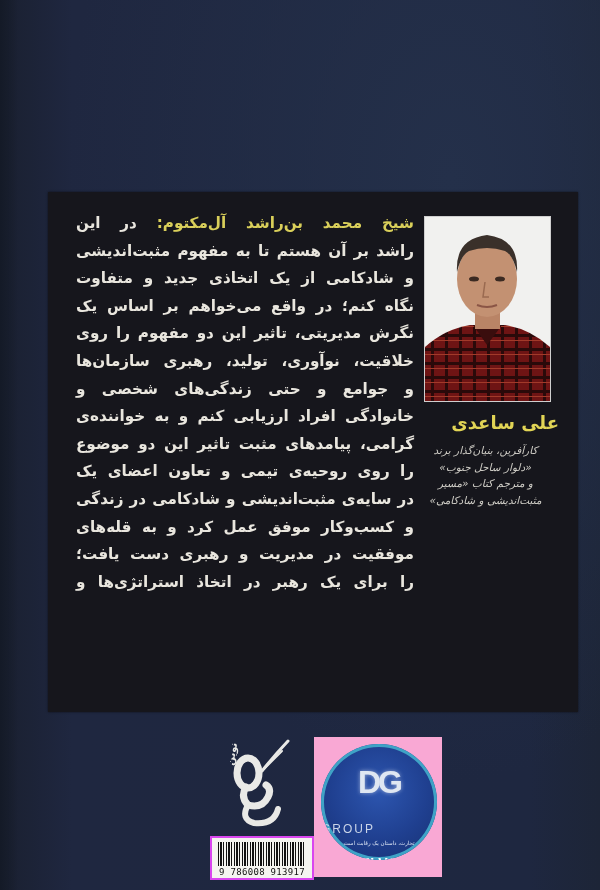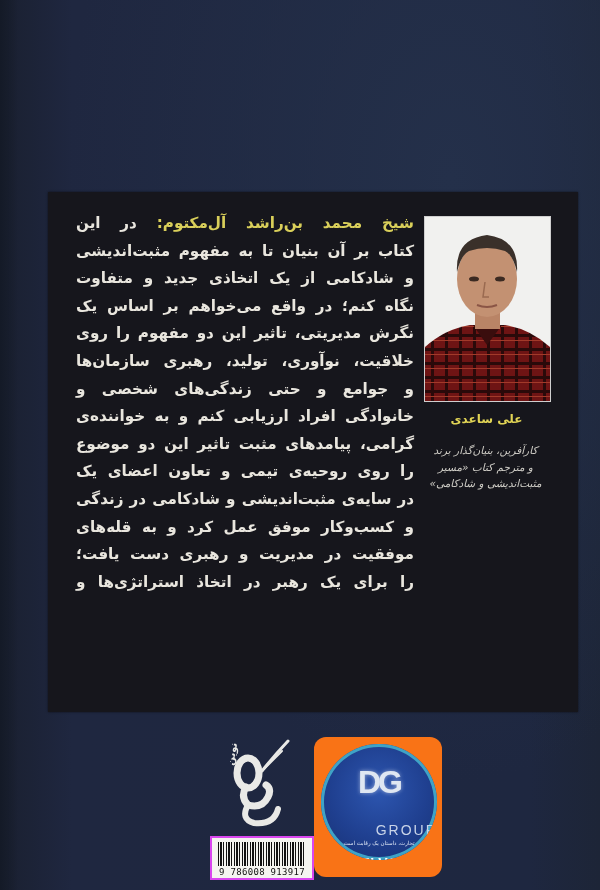--- a/index.html
+++ b/index.html
@@ -32,22 +32,22 @@
   .hl { color: #d9cf5a; margin-top: 44px; }
   .photo {
     position: absolute; left: 376px; top: 24px; width: 125px; height: 184px;
     background: #f1f1ef;
     border: 1px solid #cfcfcf;
     overflow: hidden;
   }
   .photo svg { display: block; }
   .author-name {
     position: absolute; left: 366px; top: 220px; width: 145px;
-    direction: rtl; text-align: center;
-    color: #e1d455; font-size: 12px; font-weight: bold;
+    direction: rtl; 
+    color: #e1d455; font-size: 18px; font-weight: bold;
   }
   .author-bio {
     position: absolute; left: 350px; top: 250px; width: 175px;
     direction: rtl; text-align: center;
     color: #cfcdc6; font-size: 10.5px; line-height: 16.5px; font-style: italic;
   }
   .author-bio span { display: block; }
   .logo-negah {
     position: absolute; left: 218px; top: 735px; width: 80px; height: 95px;
   }
@@ -61,22 +61,21 @@
       #111 0px, #111 1px, #f4f4f0 1px, #f4f4f0 2px, #111 2px, #111 4px,
       #f4f4f0 4px, #f4f4f0 5px, #111 5px, #111 6px, #f4f4f0 6px, #f4f4f0 8px);
   }
   .barcode .digits {
     position: absolute; left: 0; bottom: 1px; width: 100%; text-align: center;
     font-family: "DejaVu Sans Mono", monospace; font-size: 9px; color: #111;
     letter-spacing: 0.3px;
   }
   .delvar-box {
     position: absolute; left: 314px; top: 737px; width: 128px; height: 140px;
-    background: #f97316;
-    border-radius: 12px;
+    background: #f9a8d4;
   }
   .delvar-circle {
     position: absolute; left: 7px; top: 7px; width: 116px; height: 116px;
     border-radius: 50%;
     background: radial-gradient(circle at 50% 40%, #2d56b0 0%, #1f3f8f 55%, #173071 100%);
     box-shadow: inset 0 0 0 3px #3fa3c6;
     overflow: hidden;
   }
   .dg-mark {
     position: absolute; left: 0; top: 20px; width: 100%; text-align: center;
@@ -84,38 +83,38 @@
     font-family: "Liberation Sans", sans-serif;
     text-shadow: 0 0 4px rgba(255,255,255,0.5);
   }
   .delvar-word {
     position: absolute; left: 0; top: 63px; width: 100%; text-align: center;
     color: #ffffff; font-size: 14px; font-weight: bold; letter-spacing: 0.5px;
     font-family: "Liberation Sans", sans-serif;
     margin-top: 48px;
   }
   .group-word {
-    position: absolute; left: 0; top: 78px; width: 100%; text-align: right;
-    color: #c9d4e8; font-size: 14px; letter-spacing: 2px;
+    position: absolute; left: 0; top: 78px; width: 100%; text-align: left;
+    color: #c9d4e8; font-size: 12px; letter-spacing: 2px;
     font-family: "Liberation Sans", sans-serif;
   }
   .delvar-tagline {
     position: absolute; left: 0; top: 96px; width: 100%; text-align: center;
     color: #dbe4f4; font-size: 5.5px; direction: rtl;
   }
 </style>
 </head>
 <body>
 
 <div class="spine-edge"></div>
 
 <div class="panel">
   <div class="body-text">
     <span class="line"><span class="hl">شیخ محمد بن‌راشد آل‌مکتوم:</span><span> در این</span></span>
-    <span class="line">کتاب بر آن بنیان تا به مفهوم مثبت‌اندیشی</span>
+    <span class="line">راشد بر آن هستم تا به مفهوم مثبت‌اندیشی</span>
     <span class="line">و شادکامی از یک اتخاذ‌ی جدید و متفاوت</span>
     <span class="line">نگاه کنم؛ در واقع می‌خواهم بر اساس یک</span>
     <span class="line">نگرش مدیریتی، تاثیر این دو مفهوم را روی</span>
     <span class="line">خلاقیت، نوآوری، تولید، رهبری سازمان‌ها</span>
     <span class="line">و جوامع و حتی زندگی‌های شخصی و</span>
     <span class="line">خانوادگی افراد ارزیابی کنم و به خواننده‌ی</span>
     <span class="line">گرامی، پیامدهای مثبت تاثیر این دو موضوع</span>
     <span class="line">را روی روحیه‌ی تیمی و تعاون اعضای یک</span>
     <span class="line">در سایه‌ی مثبت‌اندیشی و شادکامی در زندگی</span>
     <span class="line">و کسب‌وکار موفق عمل کرد و به قله‌های</span>
@@ -142,20 +141,21 @@
       <ellipse cx="49" cy="62" rx="5" ry="2.5" fill="#3b2a22"></ellipse>
       <ellipse cx="75" cy="62" rx="5" ry="2.5" fill="#3b2a22"></ellipse>
       <path d="M60 65 L58 80 L64 80" stroke="#9a6a50" stroke-width="1.5" fill="none"></path>
       <path d="M52 88 Q62 92 72 88" stroke="#8a5545" stroke-width="2" fill="none"></path>
     </svg>
   </div>
 
   <div class="author-name">علی ساعدی</div>
   <div class="author-bio">
     <span>کارآفرین، بنیان‌گذار برند</span>
+    <span>«دلوار ساحل جنوب»</span>
     <span>و مترجم کتاب «مسیر</span>
     <span>مثبت‌اندیشی و شادکامی»</span>
   </div>
 </div>
 
 <div class="logo-negah">
   <svg width="80" height="95" viewBox="0 0 80 95">
     <path d="M70 6 Q55 22 44 36" stroke="#e9e9e6" stroke-width="3" fill="none" stroke-linecap="round"></path>
     <path d="M64 16 Q54 26 46 34" stroke="#e9e9e6" stroke-width="2" fill="none" stroke-linecap="round"></path>
     <ellipse cx="30" cy="38" rx="11" ry="15" fill="none" stroke="#e9e9e6" stroke-width="7"></ellipse>

